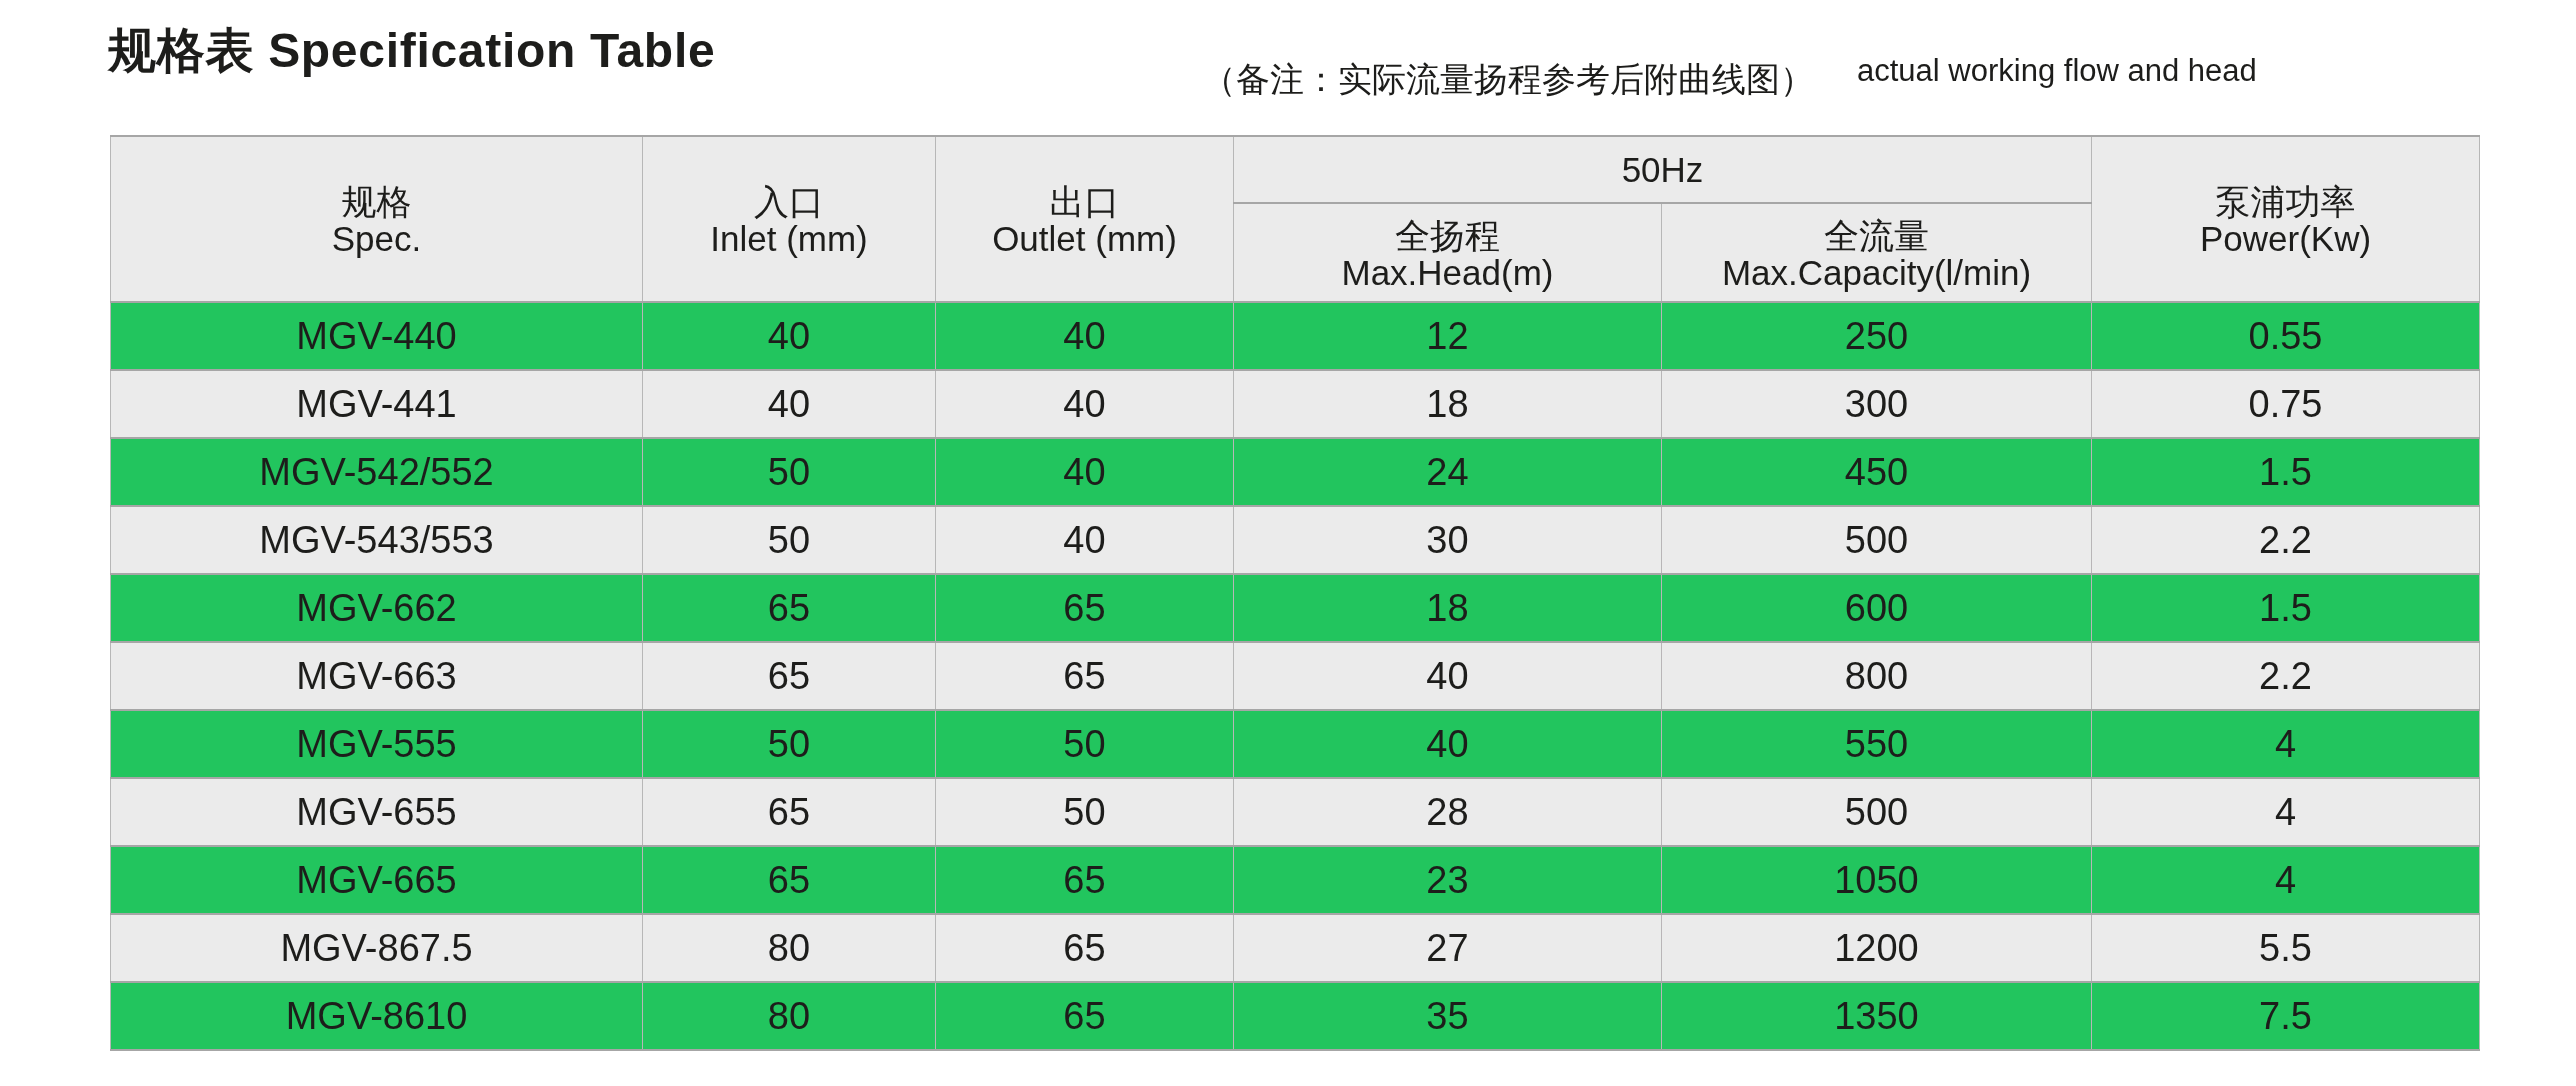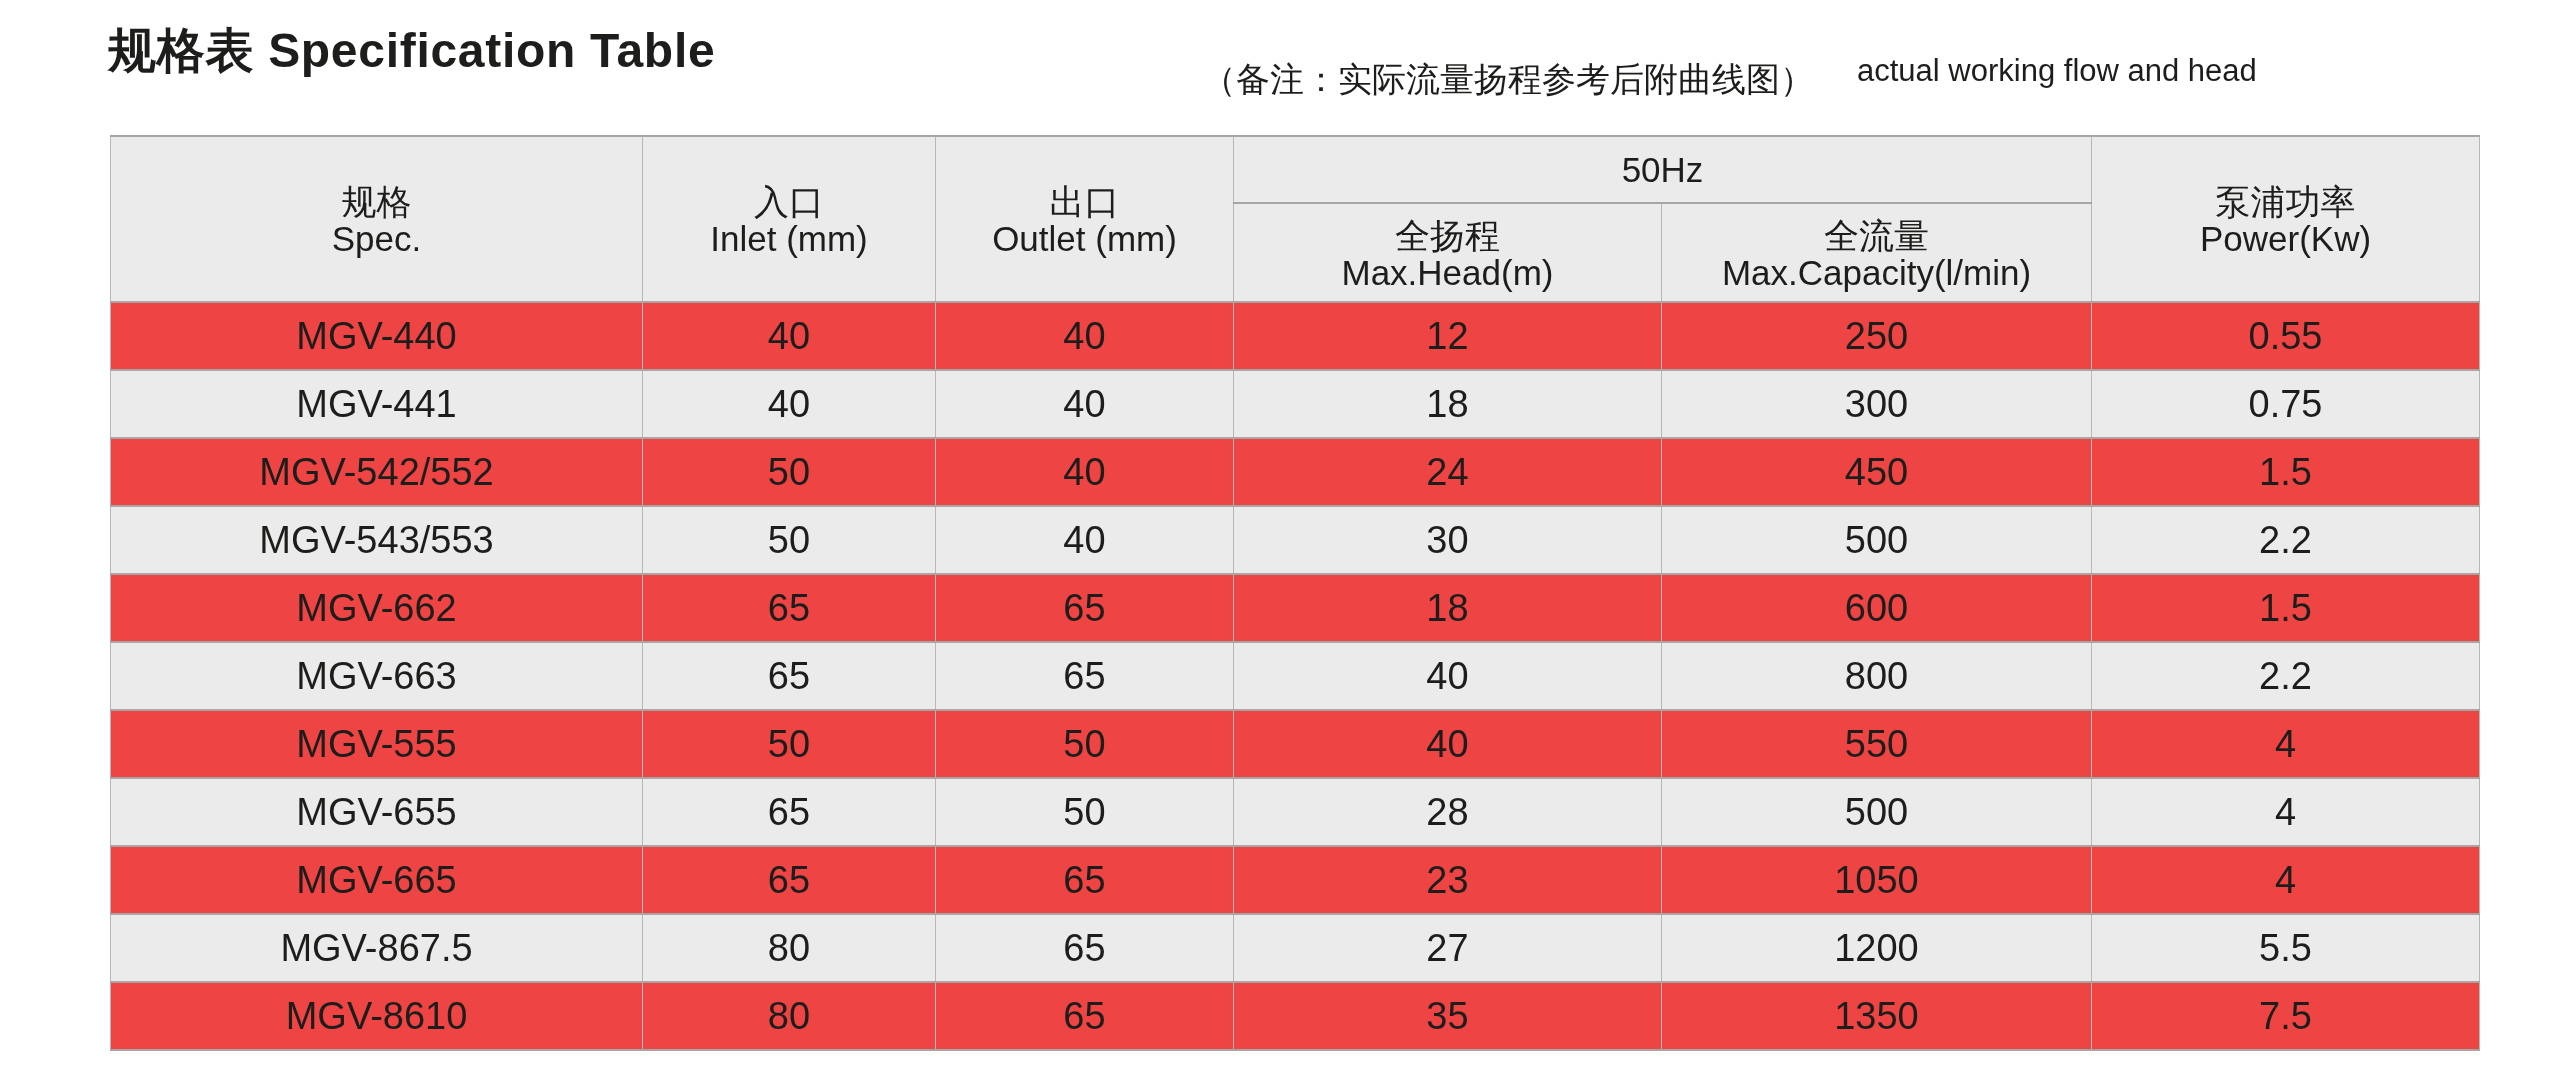--- a/index.html
+++ b/index.html
@@ -83,21 +83,21 @@
     font-size: 35px;
     line-height: 40px;
   }
   .h-en {
     display: block;
     font-size: 35px;
     line-height: 34px;
   }
   .spec-table tbody tr {
     height: 68px;
-    background: #ef4444;
+    background: #22c55e;
   }
   .spec-table tbody tr:nth-child(even) {
     background: #ebebeb;
   }
   .spec-table tbody td {
     font-size: 38px;
   }
 </style>
 </head>
 <body>

